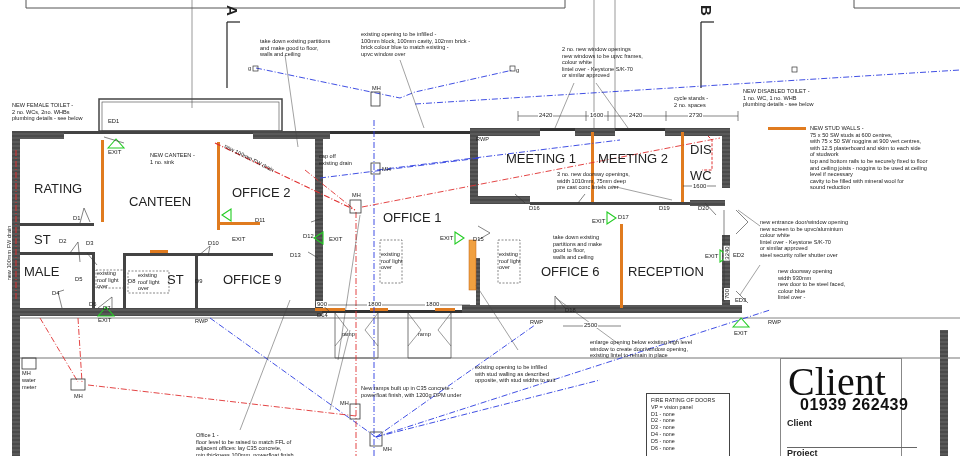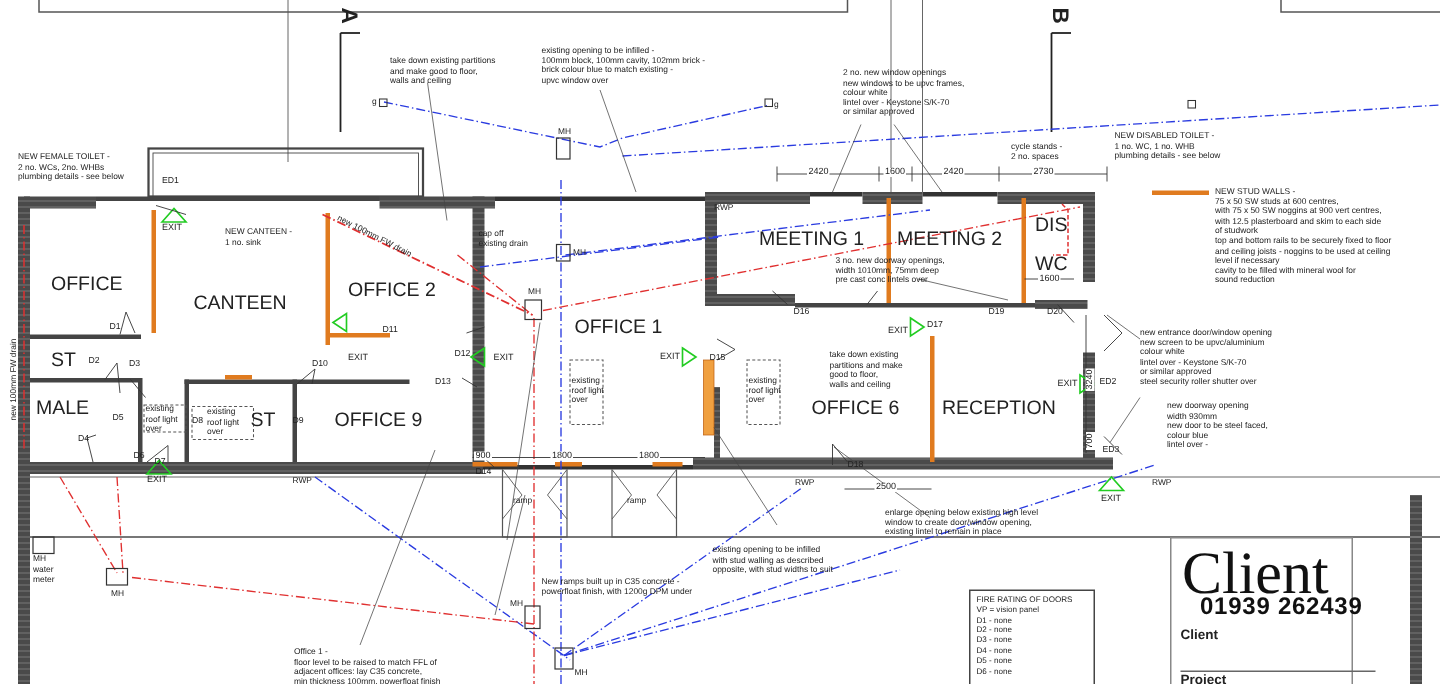--- a/index.html
+++ b/index.html
@@ -188,21 +188,21 @@
     <polyline points="705,203 716,215"></polyline>
     <polyline points="565,308 555,296 555,310"></polyline>
     <polyline points="736,210 748,222 736,234"></polyline>
     <polyline points="736,291 748,303"></polyline>
   </g>
 </svg>
 
 <div class="sec" style="left:227px;top:2px;">A</div>
 <div class="sec" style="left:701px;top:2px;">B</div>
 
-<div class="room" style="left:34px;top:181px;">OFFICE</div>
+<div class="room" style="left:34px;top:181px;">RATING</div>
 <div class="room" style="left:129px;top:194px;">CANTEEN</div>
 <div class="room" style="left:232px;top:185px;">OFFICE 2</div>
 <div class="room" style="left:383px;top:210px;">OFFICE 1</div>
 <div class="room" style="left:506px;top:151px;">MEETING 1</div>
 <div class="room" style="left:598px;top:151px;">MEETING 2</div>
 <div class="room" style="left:690px;top:142px;">DIS</div>
 <div class="room" style="left:690px;top:168px;">WC</div>
 <div class="room" style="left:34px;top:232px;">ST</div>
 <div class="room" style="left:24px;top:264px;">MALE</div>
 <div class="room" style="left:167px;top:272px;">ST</div>

